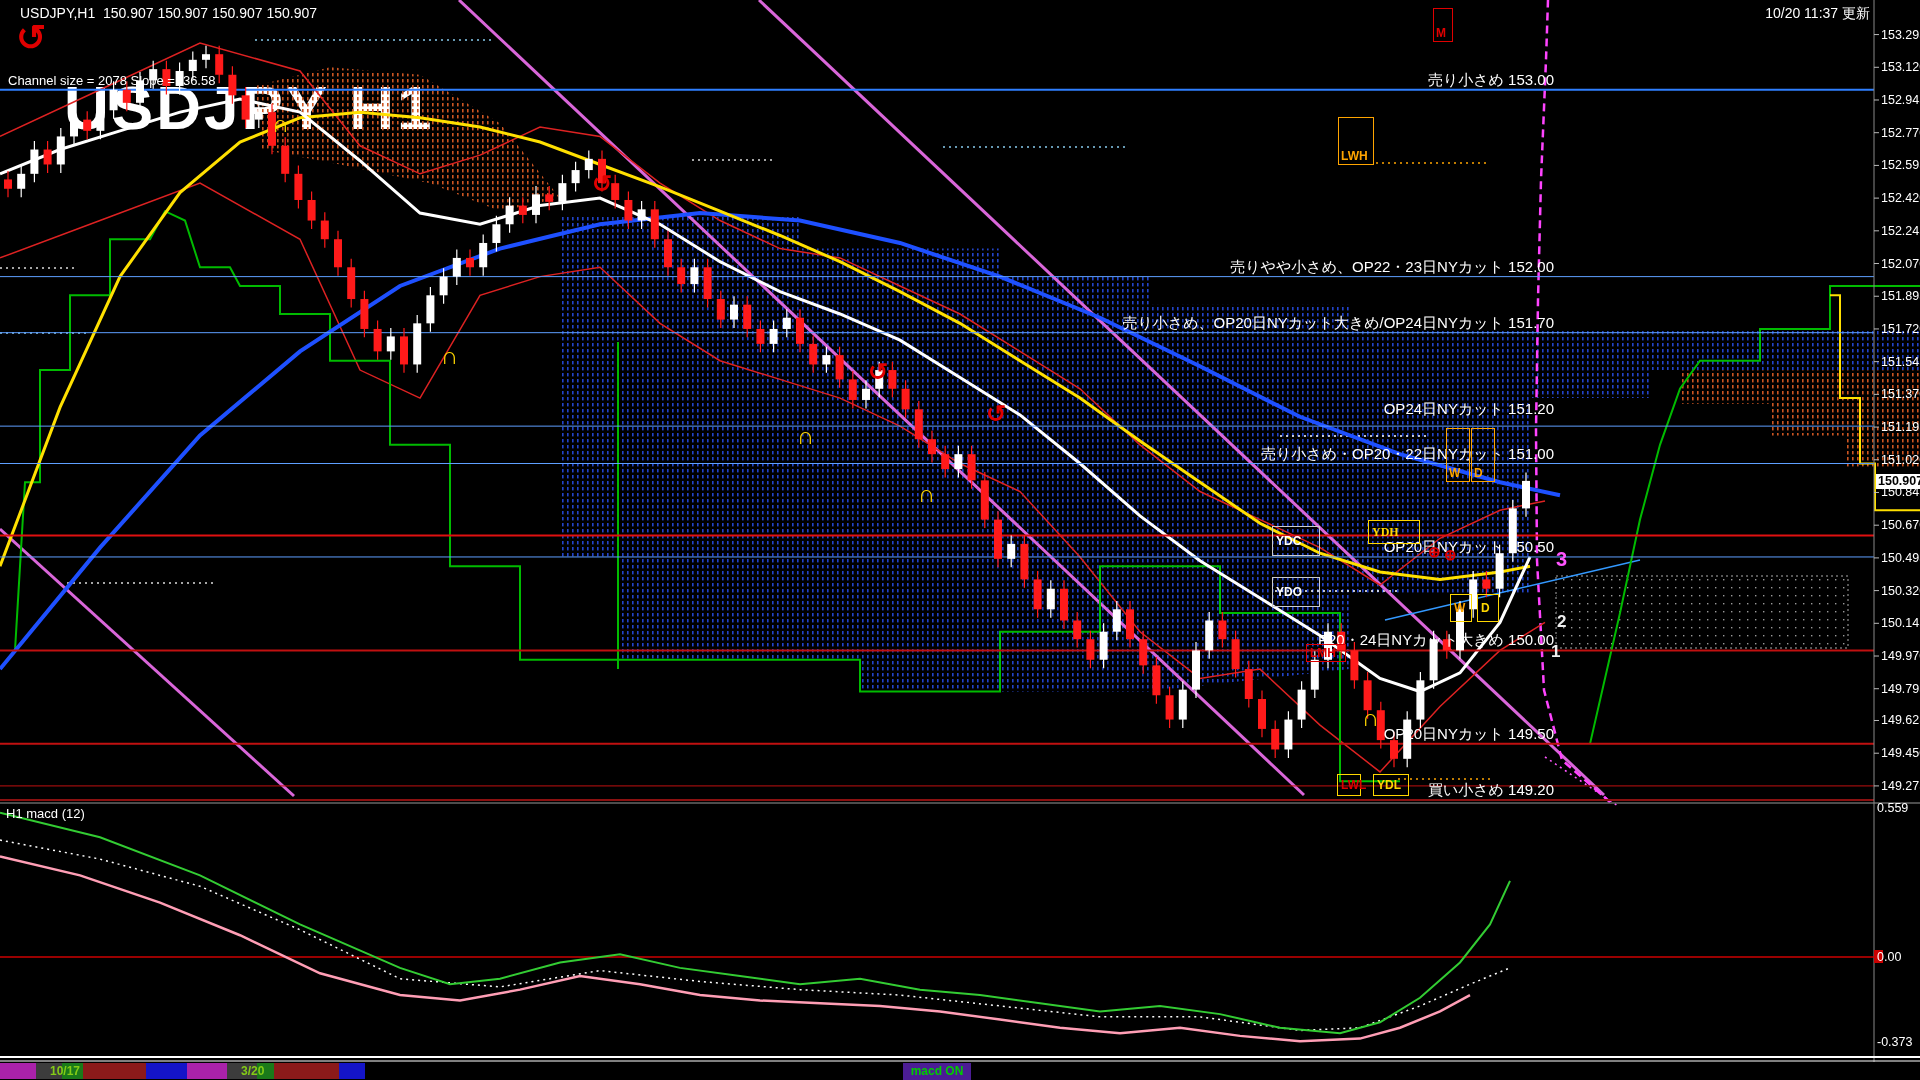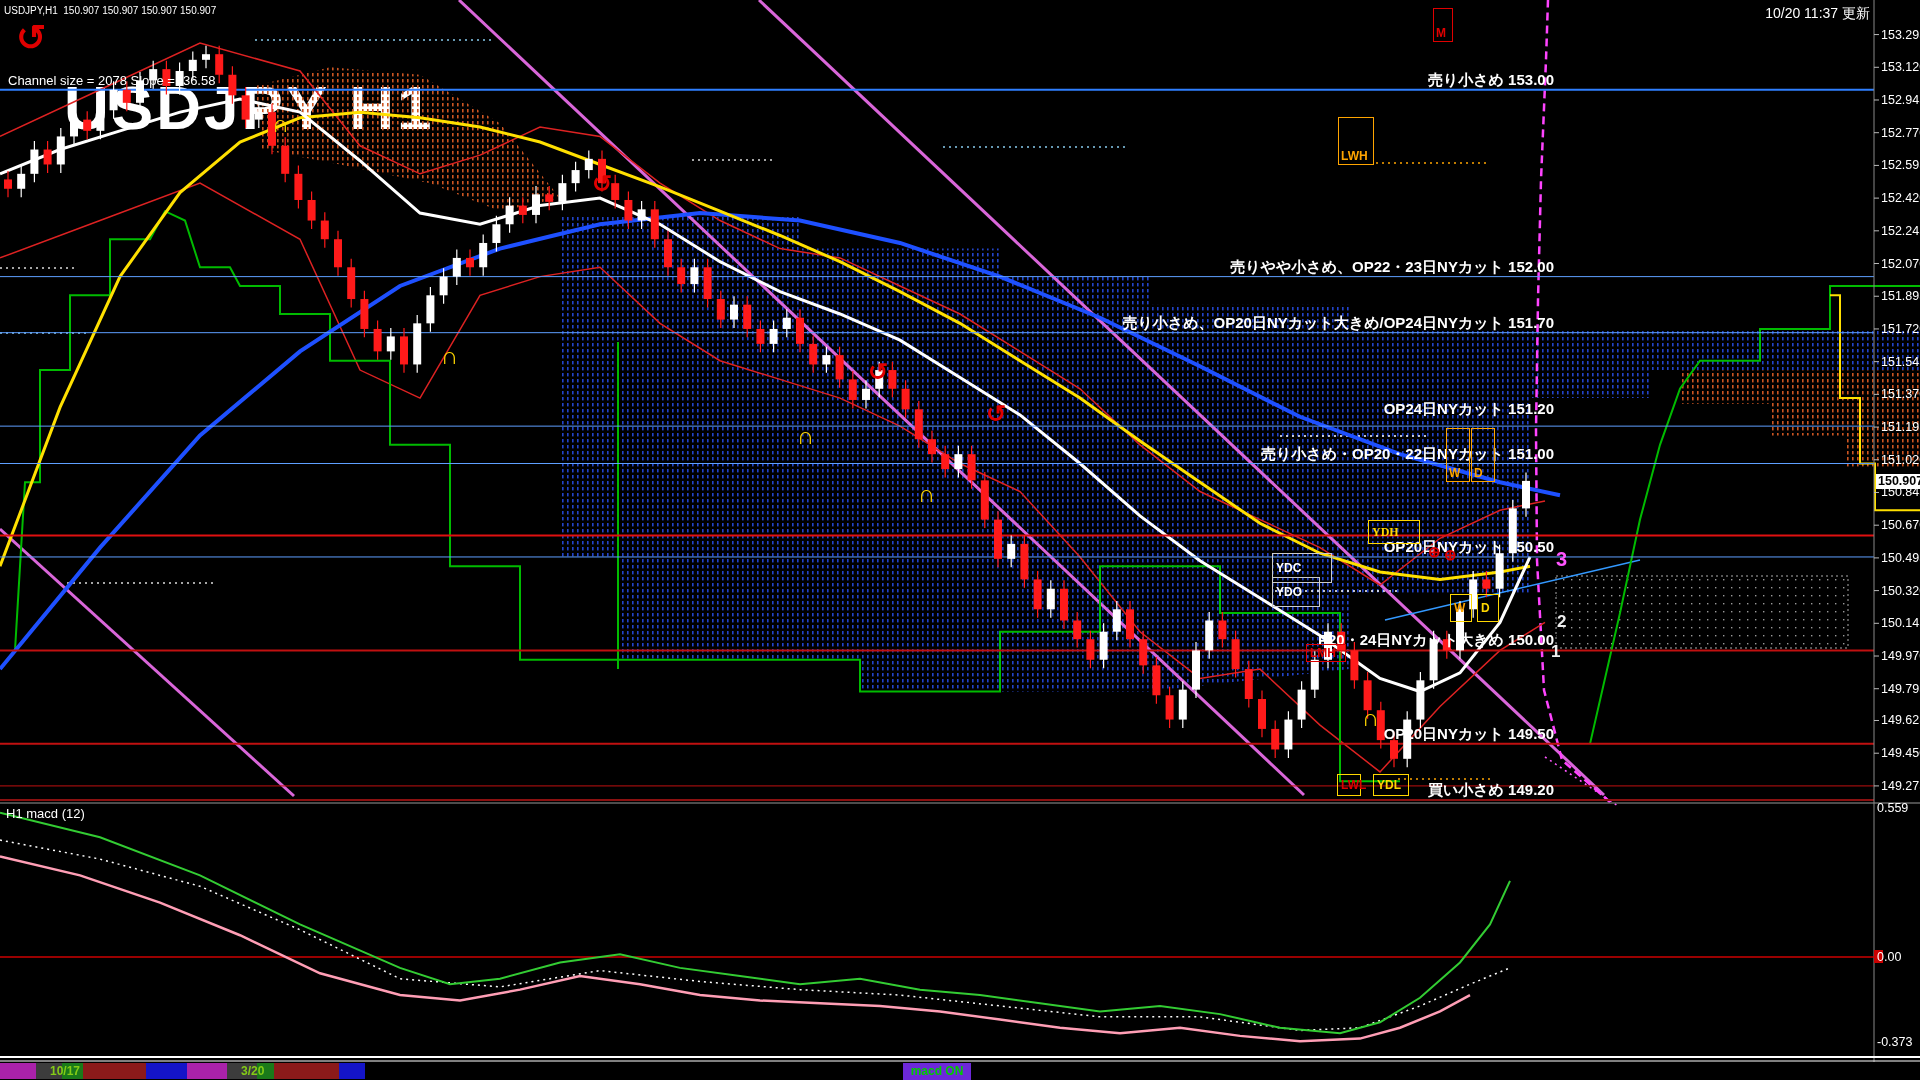--- a/index.html
+++ b/index.html
@@ -1,40 +1,40 @@
 <!DOCTYPE html>
 <html><head>
 <meta charset="utf-8">
 <style>
   html,body{margin:0;padding:0;background:#000;}
   .screen{position:relative;width:1920px;height:1080px;background:#000;overflow:hidden;
     font-family:"Liberation Sans",sans-serif;}
   .watermark{position:absolute;left:64px;top:72px;z-index:0;color:#ffffff;
     font-size:62px;font-weight:bold;letter-spacing:3px;white-space:nowrap;}
   #chart{position:absolute;left:0;top:0;z-index:1;}
-  .toplabel{position:absolute;left:4px;top:5px;z-index:4;color:#fff;font-size:10px;white-space:pre;}
+  .toplabel{position:absolute;left:20px;top:5px;z-index:4;color:#fff;font-size:14px;white-space:pre;}
   .updated{position:absolute;right:50px;top:5px;z-index:4;color:#fff;font-size:14px;}
   .channel{position:absolute;left:8px;top:73px;z-index:4;color:#fff;font-size:13px;}
   .macdlabel{position:absolute;left:6px;top:806px;z-index:4;color:#fff;font-size:13px;}
-  #level-labels{position:absolute;left:0;top:0;width:1920px;height:803px;overflow:hidden;z-index:3;pointer-events:none;font-weight:bold;}
+  #level-labels{position:absolute;left:0;top:0;width:1920px;height:803px;overflow:hidden;z-index:3;pointer-events:none;}
   .lvl{position:absolute;right:366px;color:#fff;font-size:15px;white-space:nowrap;}
   #annotations{position:absolute;inset:0;z-index:3;pointer-events:none;}
   .abox{position:absolute;box-sizing:border-box;}
   .abox span{position:absolute;font-size:12px;font-weight:bold;white-space:nowrap;}
   .icon{position:absolute;font-weight:bold;line-height:1;z-index:3;}
   .wnum{position:absolute;font-weight:bold;z-index:3;}
   #axis{position:absolute;left:1876px;top:0;width:44px;height:1080px;z-index:2;}
   .price-badge{position:absolute;left:1876px;width:44px;height:15px;background:#fff;color:#000;
     font-size:12.5px;font-weight:bold;text-align:left;padding-left:2px;z-index:4;line-height:15px;}
   #timeline{position:absolute;left:0;top:1063px;width:1920px;height:17px;background:#000;z-index:4;}
   .tseg{position:absolute;top:0;height:16px;}
   .tdate{position:absolute;top:1px;color:#84cc16;font-size:12px;font-weight:bold;z-index:2;}
   .tgreen{position:absolute;top:0;height:16px;background:#1a7a1a;z-index:1;}
   .macd-btn{position:absolute;left:903px;top:1063px;width:68px;height:17px;z-index:5;
-    background:#6d28d9;border:none;color:#00cc00;font-size:12px;font-weight:bold;
+    background:#4c1d95;border:none;color:#00cc00;font-size:12px;font-weight:bold;
     font-family:"Liberation Sans",sans-serif;padding:0;line-height:15px;}
 </style>
 </head>
 <body>
 
 <div class="screen">
   <div class="watermark">USDJPY H1</div>
   <svg id="chart" width="1920" height="1080">
       <defs>
         <pattern id="pat-blue" width="5" height="6" patternUnits="userSpaceOnUse">
@@ -408,21 +408,21 @@
       <div class="lvl" style="top: 724.862px;">OP20日NYカット 149.50</div>
       <div class="lvl" style="top: 780.932px;">買い小さめ 149.20</div>
     </div>
   <div id="annotations">
       <div class="abox" style="left: 1433px; top: 8px; width: 20px; height: 34px; border: 1.5px solid rgb(224, 0, 0);">
         <span style="color: rgb(224, 0, 0); left: 2px; bottom: 1px;">M</span>
       </div>
       <div class="abox" style="left: 1338px; top: 117px; width: 36px; height: 48px; border: 1.5px solid rgb(255, 165, 0);">
         <span style="color: rgb(255, 165, 0); left: 2px; bottom: 1px;">LWH</span>
       </div>
-      <div class="abox" style="left: 1272px; top: 526px; width: 60px; height: 30px; border: 1.5px solid rgb(204, 204, 204); margin-top: 27px;">
+      <div class="abox" style="left: 1272px; top: 526px; width: 48px; height: 30px; border: 1.5px solid rgb(204, 204, 204);">
         <span style="color: rgb(255, 255, 255); left: 3px; top: 50%; transform: translateY(-50%);">YDC</span>
       </div>
       <div class="abox" style="left: 1368px; top: 520px; width: 52px; height: 24px; border: 1.5px solid rgb(255, 215, 0);">
         <span style="color: rgb(255, 215, 0); left: 3px; top: 50%; transform: translateY(-50%); font-family: Liberation Serif, serif;">YDH</span>
       </div>
       <div class="abox" style="left: 1272px; top: 577px; width: 48px; height: 30px; border: 1.5px solid rgb(204, 204, 204);">
         <span style="color: rgb(255, 255, 255); left: 3px; top: 50%; transform: translateY(-50%);">YDO</span>
       </div>
       <div class="abox" style="left: 1446px; top: 428px; width: 24px; height: 54px; border: 1.5px solid rgb(255, 165, 0);">
         <span style="color: rgb(255, 165, 0); left: 2px; bottom: 1px;">W</span>

